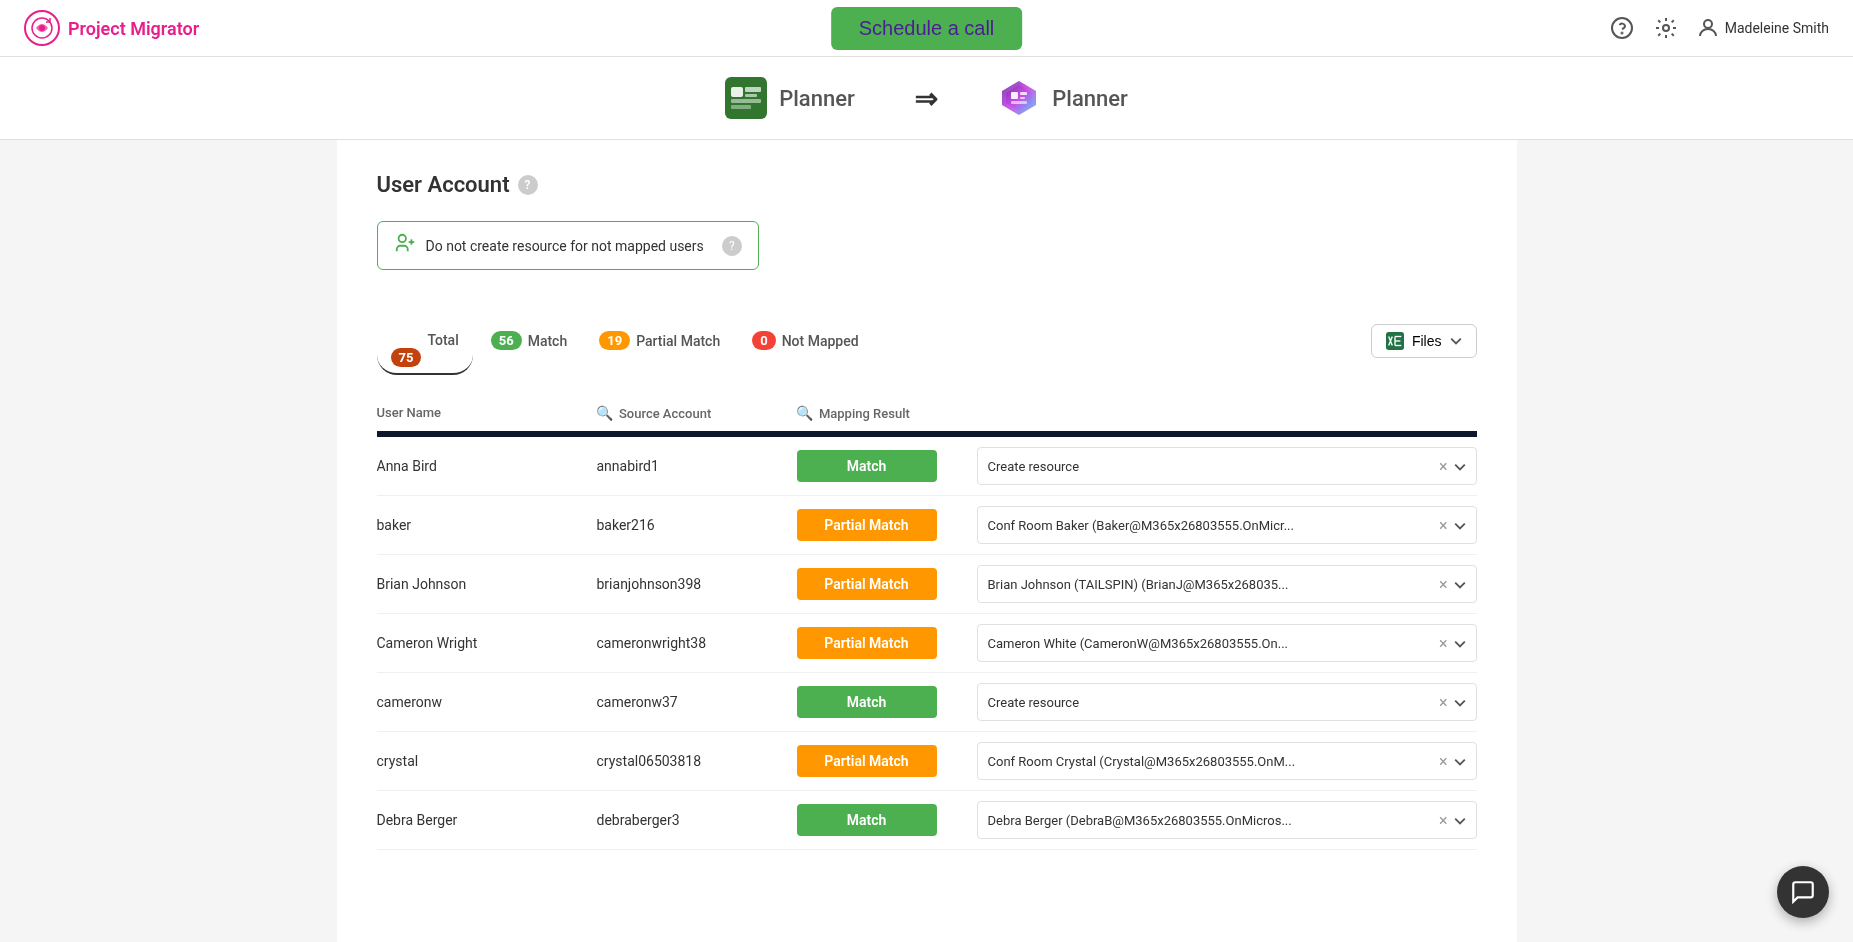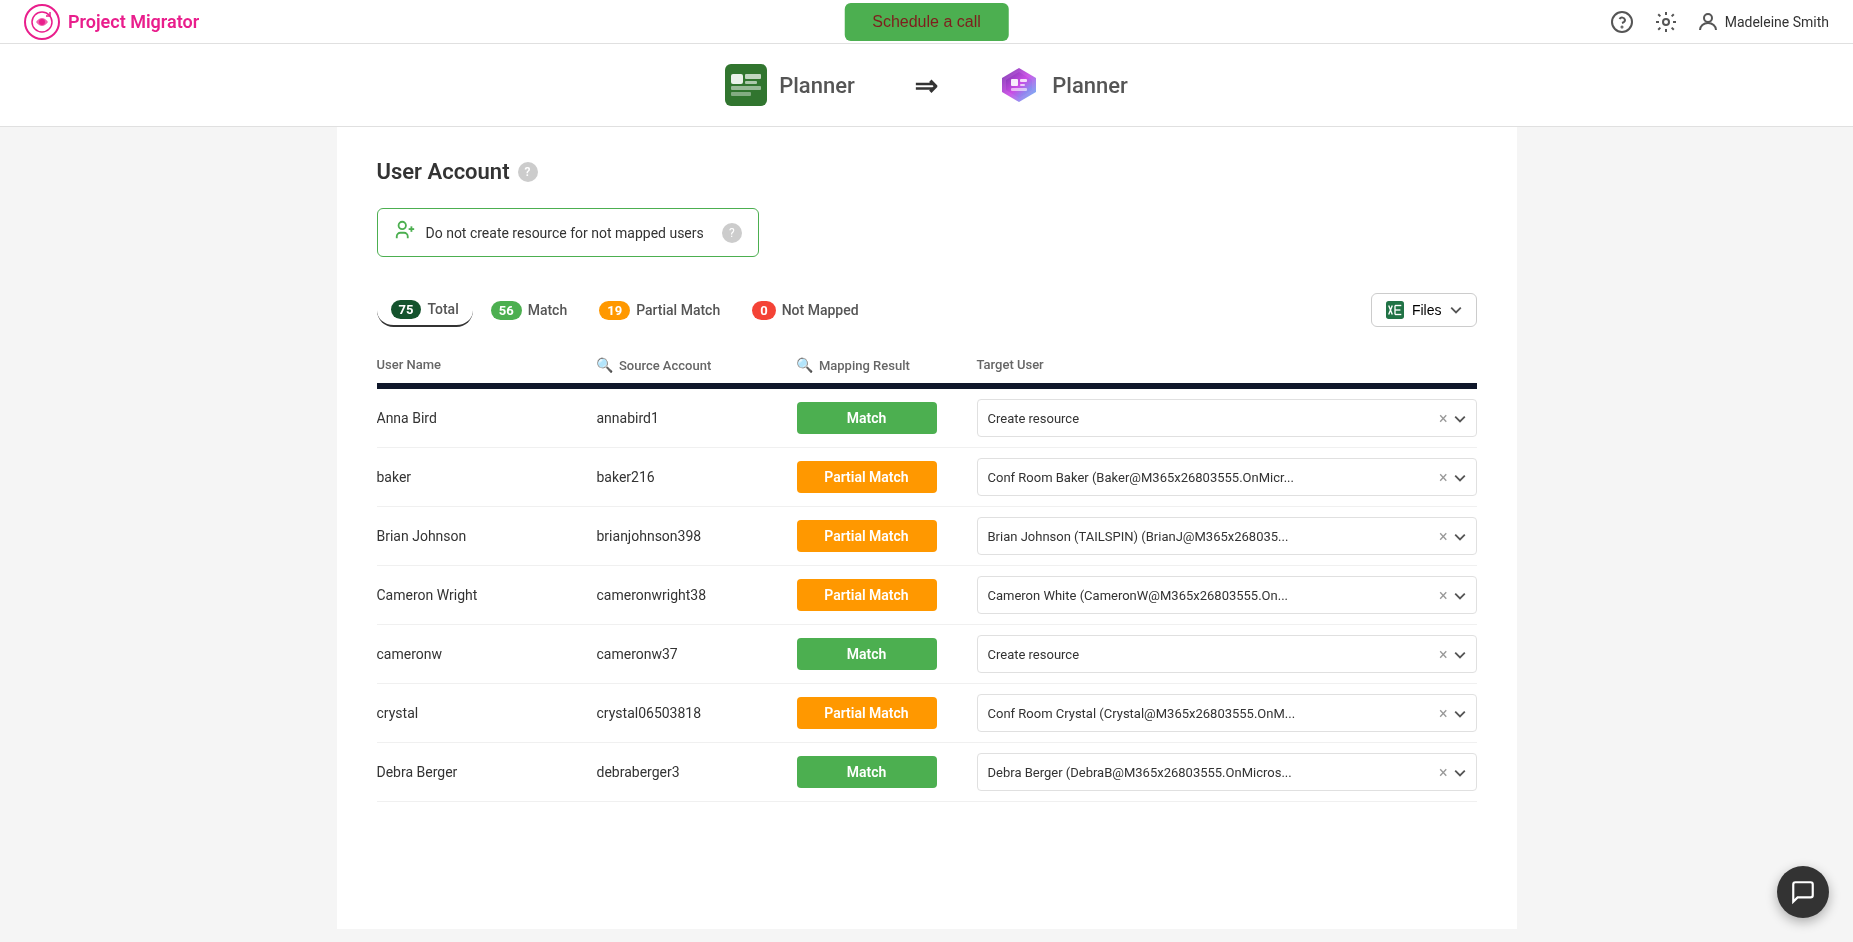--- a/index.html
+++ b/index.html
@@ -1,21 +1,21 @@
 <!DOCTYPE html>
 <html><head>
   <meta charset="utf-8">
   <style>
     * { box-sizing: border-box; margin: 0; padding: 0; }
     body { font-family: -apple-system, BlinkMacSystemFont, 'Segoe UI', Roboto, sans-serif; background: #f5f5f5; color: #333; font-size: 14px; }
 
     
     .header {
       background: #fff;
-      height: 44px;
+      height: 57px;
       display: flex;
       align-items: center;
       justify-content: space-between;
       padding: 0 24px;
       border-bottom: 1px solid #e0e0e0;
       position: relative;
     }
     .header-logo {
       display: flex;
       align-items: center;
@@ -31,25 +31,25 @@
       color: #333;
     }
     .logo-text span { color: #e91e8c; }
     .header-center {
       position: absolute;
       left: 50%;
       transform: translateX(-50%);
     }
     .schedule-btn {
       background: #4caf50;
-      color: #7f1d1d;
+      color: #4c1d95;
       border: none;
       border-radius: 6px;
       padding: 10px 28px;
-      font-size: 16px;
+      font-size: 20px;
       font-weight: 500;
       cursor: pointer;
     }
     .header-right {
       display: flex;
       align-items: center;
       gap: 16px;
     }
     .header-icon {
       width: 28px;
@@ -413,21 +413,21 @@
         <line x1="16" y1="11" x2="22" y2="11"></line>
       </svg>
     </span>
     <span class="toggle-option-text">Do not create resource for not mapped users</span>
     <span class="help-circle" style="margin-left:8px;">?</span>
   </div>
 
   <div class="tabs-row">
     <div class="tabs">
       <div class="tab tab-total">
-        <span class="tab-badge" style="background:#14532d;">75</span>
+        <span class="tab-badge" style="background:#c2410c;margin-top:36px;">75</span>
         <span class="tab-label">Total</span>
       </div>
       <div class="tab">
         <span class="tab-badge" style="background:#4caf50;">56</span>
         <span class="tab-label">Match</span>
       </div>
       <div class="tab">
         <span class="tab-badge" style="background:#ff9800;">19</span>
         <span class="tab-label">Partial Match</span>
       </div>
@@ -455,21 +455,20 @@
   <div class="table-header">
     <div>User Name</div>
     <div class="table-col-with-icon">
       <span class="col-icon">🔍</span>
       <span>Source Account</span>
     </div>
     <div class="table-col-with-icon">
       <span class="col-icon">🔍</span>
       <span>Mapping Result</span>
     </div>
-    <div>Target User</div>
   </div>
 
   <div class="table-wrapper" id="table-body">
 
   <div class="table-row">
       <div class="cell-username">Anna Bird</div>
       <div class="cell-source">annabird1</div>
       <div>
         <div class="badge-match">Match</div>
       </div>

